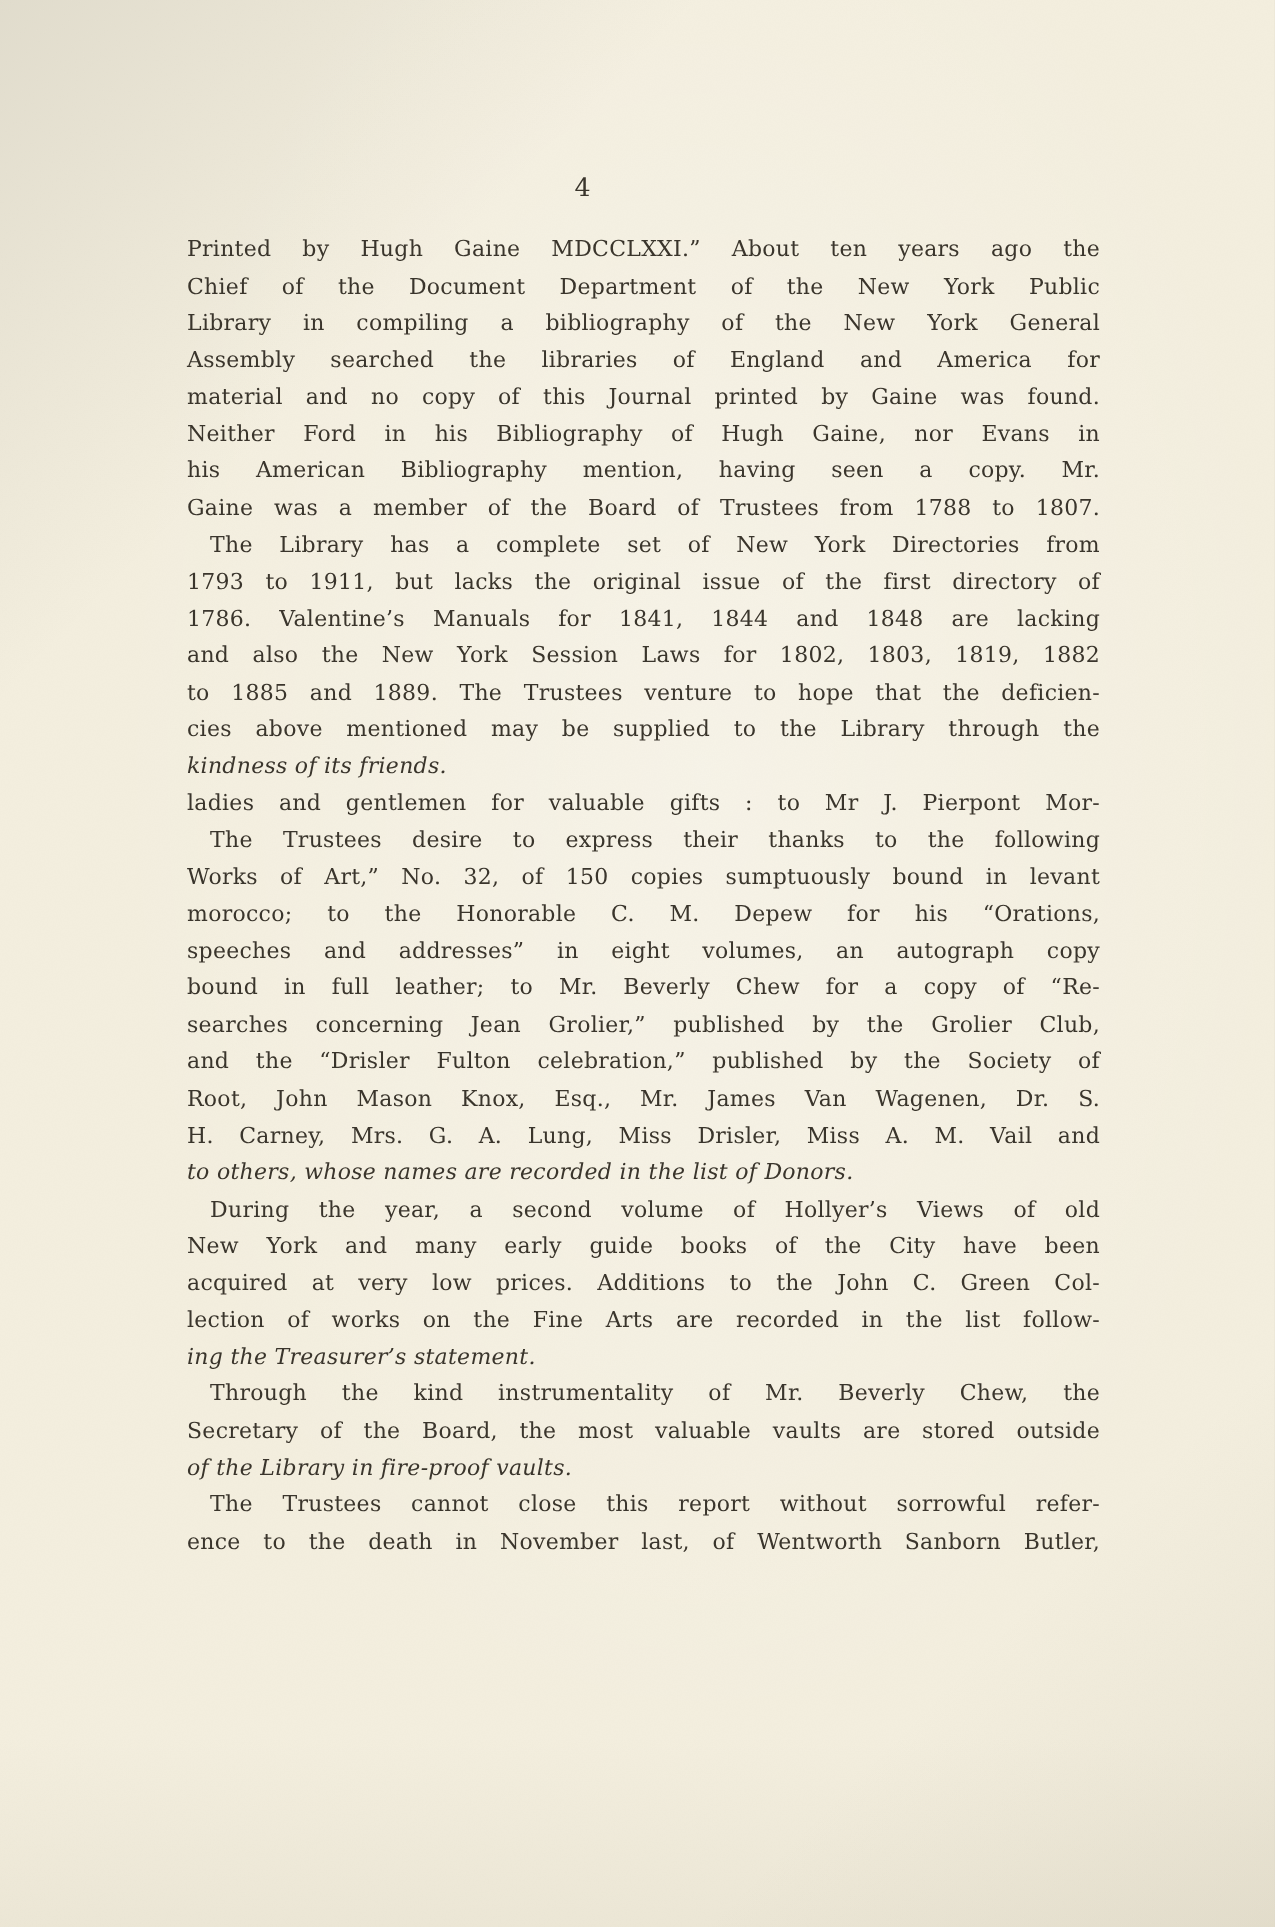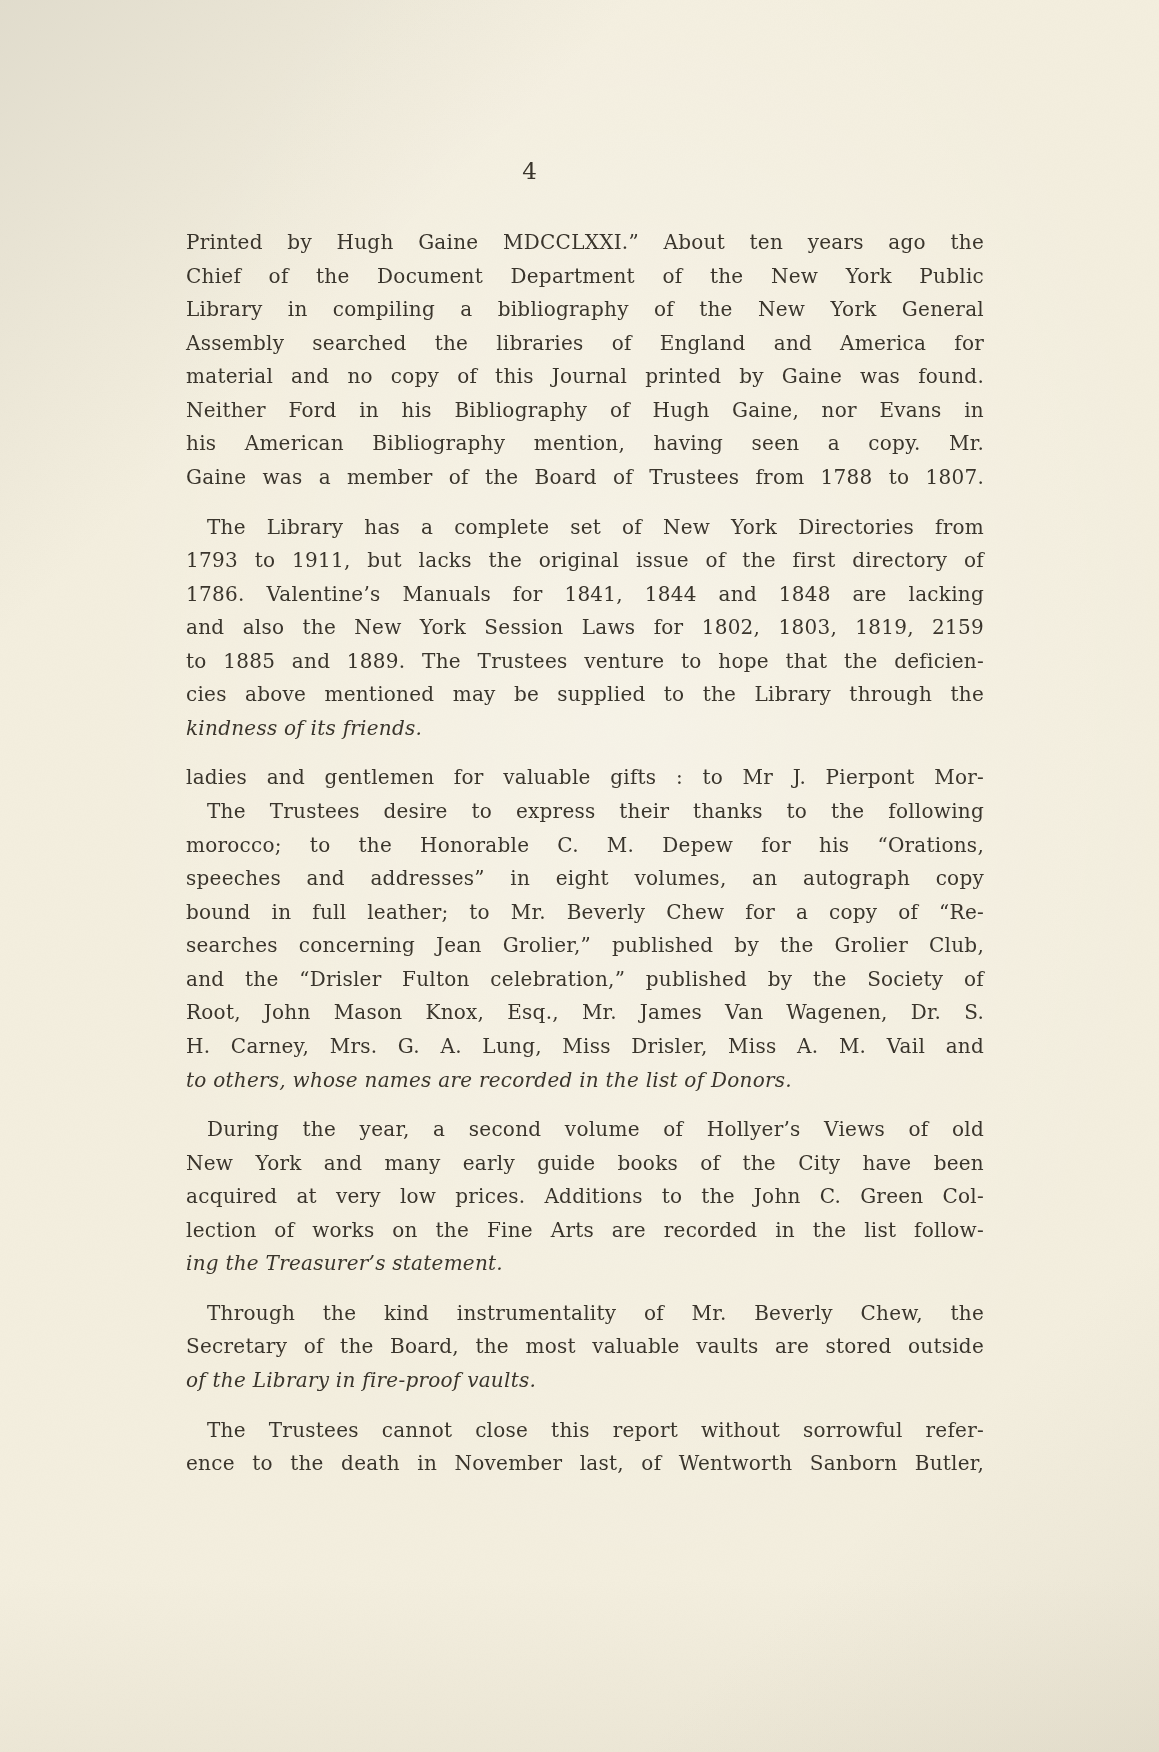--- a/index.html
+++ b/index.html
@@ -41,21 +41,21 @@
   }
   .text-block {
     position: absolute;
     left: 170px;
     top: 210px;
     width: 830px;
     z-index: 2;
     font-size: 20px;
     letter-spacing: 0.25px;
   }
-  .paragraph { margin: 16px; }
+  .paragraph { margin: 0; }
   .line {
     height: 33.57px;
     line-height: 33.57px;
     white-space: nowrap;
     text-align: justify;
     text-align-last: justify;
   }
   .line.indent { padding-left: 21px; }
   .line.short  { text-align-last: left; font-style: italic; }
 </style>
@@ -82,28 +82,29 @@
         <div class="line">Assembly searched the libraries of England and America for</div>
         <div class="line">material and no copy of this Journal printed by Gaine was found.</div>
         <div class="line">Neither Ford in his Bibliography of Hugh Gaine, nor Evans in</div>
         <div class="line">his American Bibliography mention, having seen a copy. Mr.</div>
         <div class="line">Gaine was a member of the Board of Trustees from 1788 to 1807.</div>
       </div>
       <div class="paragraph">
         <div class="line indent">The Library has a complete set of New York Directories from</div>
         <div class="line">1793 to 1911, but lacks the original issue of the first directory of</div>
         <div class="line">1786. Valentine’s Manuals for 1841, 1844 and 1848 are lacking</div>
-        <div class="line">and also the New York Session Laws for 1802, 1803, 1819, 2159</div>
+        <div class="line">and also the New York Session Laws for 1802, 1803, 1819, 1882</div>
         <div class="line">to 1885 and 1889. The Trustees venture to hope that the deficien-</div>
         <div class="line">cies above mentioned may be supplied to the Library through the</div>
         <div class="line short">kindness of its friends.</div>
       </div>
       <div class="paragraph">
         <div class="line">ladies and gentlemen for valuable gifts : to Mr J. Pierpont Mor-</div>
         <div class="line indent">The Trustees desire to express their thanks to the following</div>
+        <div class="line">Works of Art,” No. 32, of 150 copies sumptuously bound in levant</div>
         <div class="line">morocco; to the Honorable C. M. Depew for his “Orations,</div>
         <div class="line">speeches and addresses” in eight volumes, an autograph copy</div>
         <div class="line">bound in full leather; to Mr. Beverly Chew for a copy of “Re-</div>
         <div class="line">searches concerning Jean Grolier,” published by the Grolier Club,</div>
         <div class="line">and the “Drisler Fulton celebration,” published by the Society of</div>
         <div class="line">Root, John Mason Knox, Esq., Mr. James Van Wagenen, Dr. S.</div>
         <div class="line">H. Carney, Mrs. G. A. Lung, Miss Drisler, Miss A. M. Vail and</div>
         <div class="line short">to others, whose names are recorded in the list of Donors.</div>
       </div>
       <div class="paragraph">

